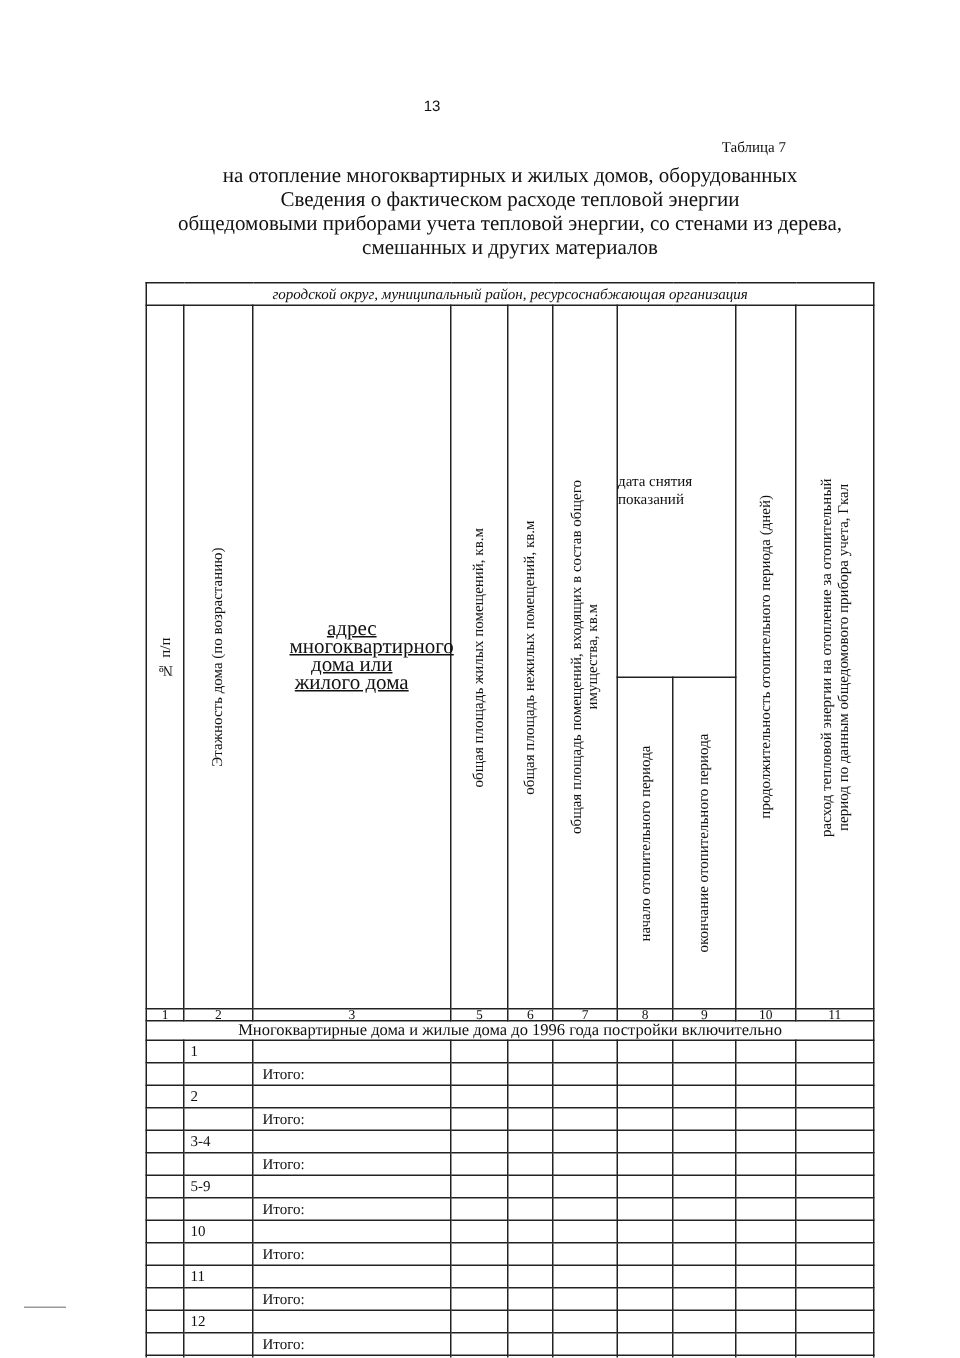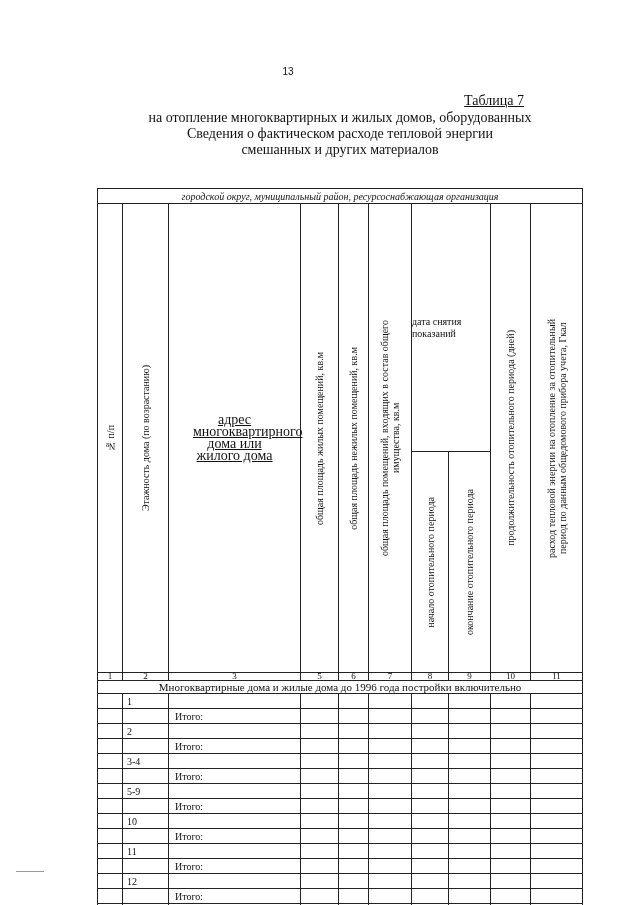--- a/index.html
+++ b/index.html
@@ -1,18 +1,18 @@
 <!DOCTYPE html>
 <html><head>
 <meta charset="utf-8">
 <style>
   html, body { margin:0; padding:0; background:#fff; }
   body { width:640px; height:905px; position:relative; font-family:"Liberation Serif","DejaVu Serif",serif; color:#111; overflow:hidden; }
   .pagenum { position:absolute; left:0; width:576px; top:66px; text-align:center; font-size:10px; font-family:"Liberation Sans",sans-serif; }
-  .tabno { position:absolute; right:116px; top:93px; font-size:14px;text-decoration:underline; }
+  .tabno { position:absolute; right:116px; top:93px; font-size:10px; }
   .title { position:absolute; left:90px; width:500px; top:110px; text-align:center; font-size:14px; line-height:16px; }
   table.doc { position:absolute; left:97px; top:188px; width:485px; border-collapse:collapse; table-layout:fixed; font-size:10px; }
   table.doc td { border:1px solid #222; padding:0; vertical-align:middle; }
   .grp { text-align:center; font-style:italic; font-size:10px; height:14px; }
   .hdr { height:248px; }
   .vert { writing-mode:vertical-rl; transform:rotate(180deg); margin:auto; text-align:center; font-size:10px; line-height:11px; max-height:240px; }
   .horiz { text-align:center; font-size:14px; line-height:12px;text-decoration:underline; }
   .sub { height:27px; text-align:left; font-size:10px; line-height:12px; }
   .numrow td { text-align:center; height:7px; font-size:9px; line-height:7px; }
   .section td { text-align:center; font-size:11px; height:12px; line-height:12px; }
@@ -22,20 +22,21 @@
   .footline { position:absolute; left:16px; top:871px; width:28px; height:1px; background:#999; }
 </style>
 </head>
 <body>
 
 <div class="pagenum">13</div>
 <div class="tabno">Таблица 7</div>
 <div class="title">
   <div>на отопление многоквартирных и жилых домов, оборудованных</div>
   <div>Сведения о фактическом расходе тепловой энергии</div>
+  <div>общедомовыми приборами учета тепловой энергии, со стенами из дерева,</div>
   <div>смешанных и других материалов</div>
 </div>
 
 <table class="doc">
   <colgroup>
     <col style="width:25px">
       <col style="width:46px">
       <col style="width:132px">
       <col style="width:38px">
       <col style="width:30px">

